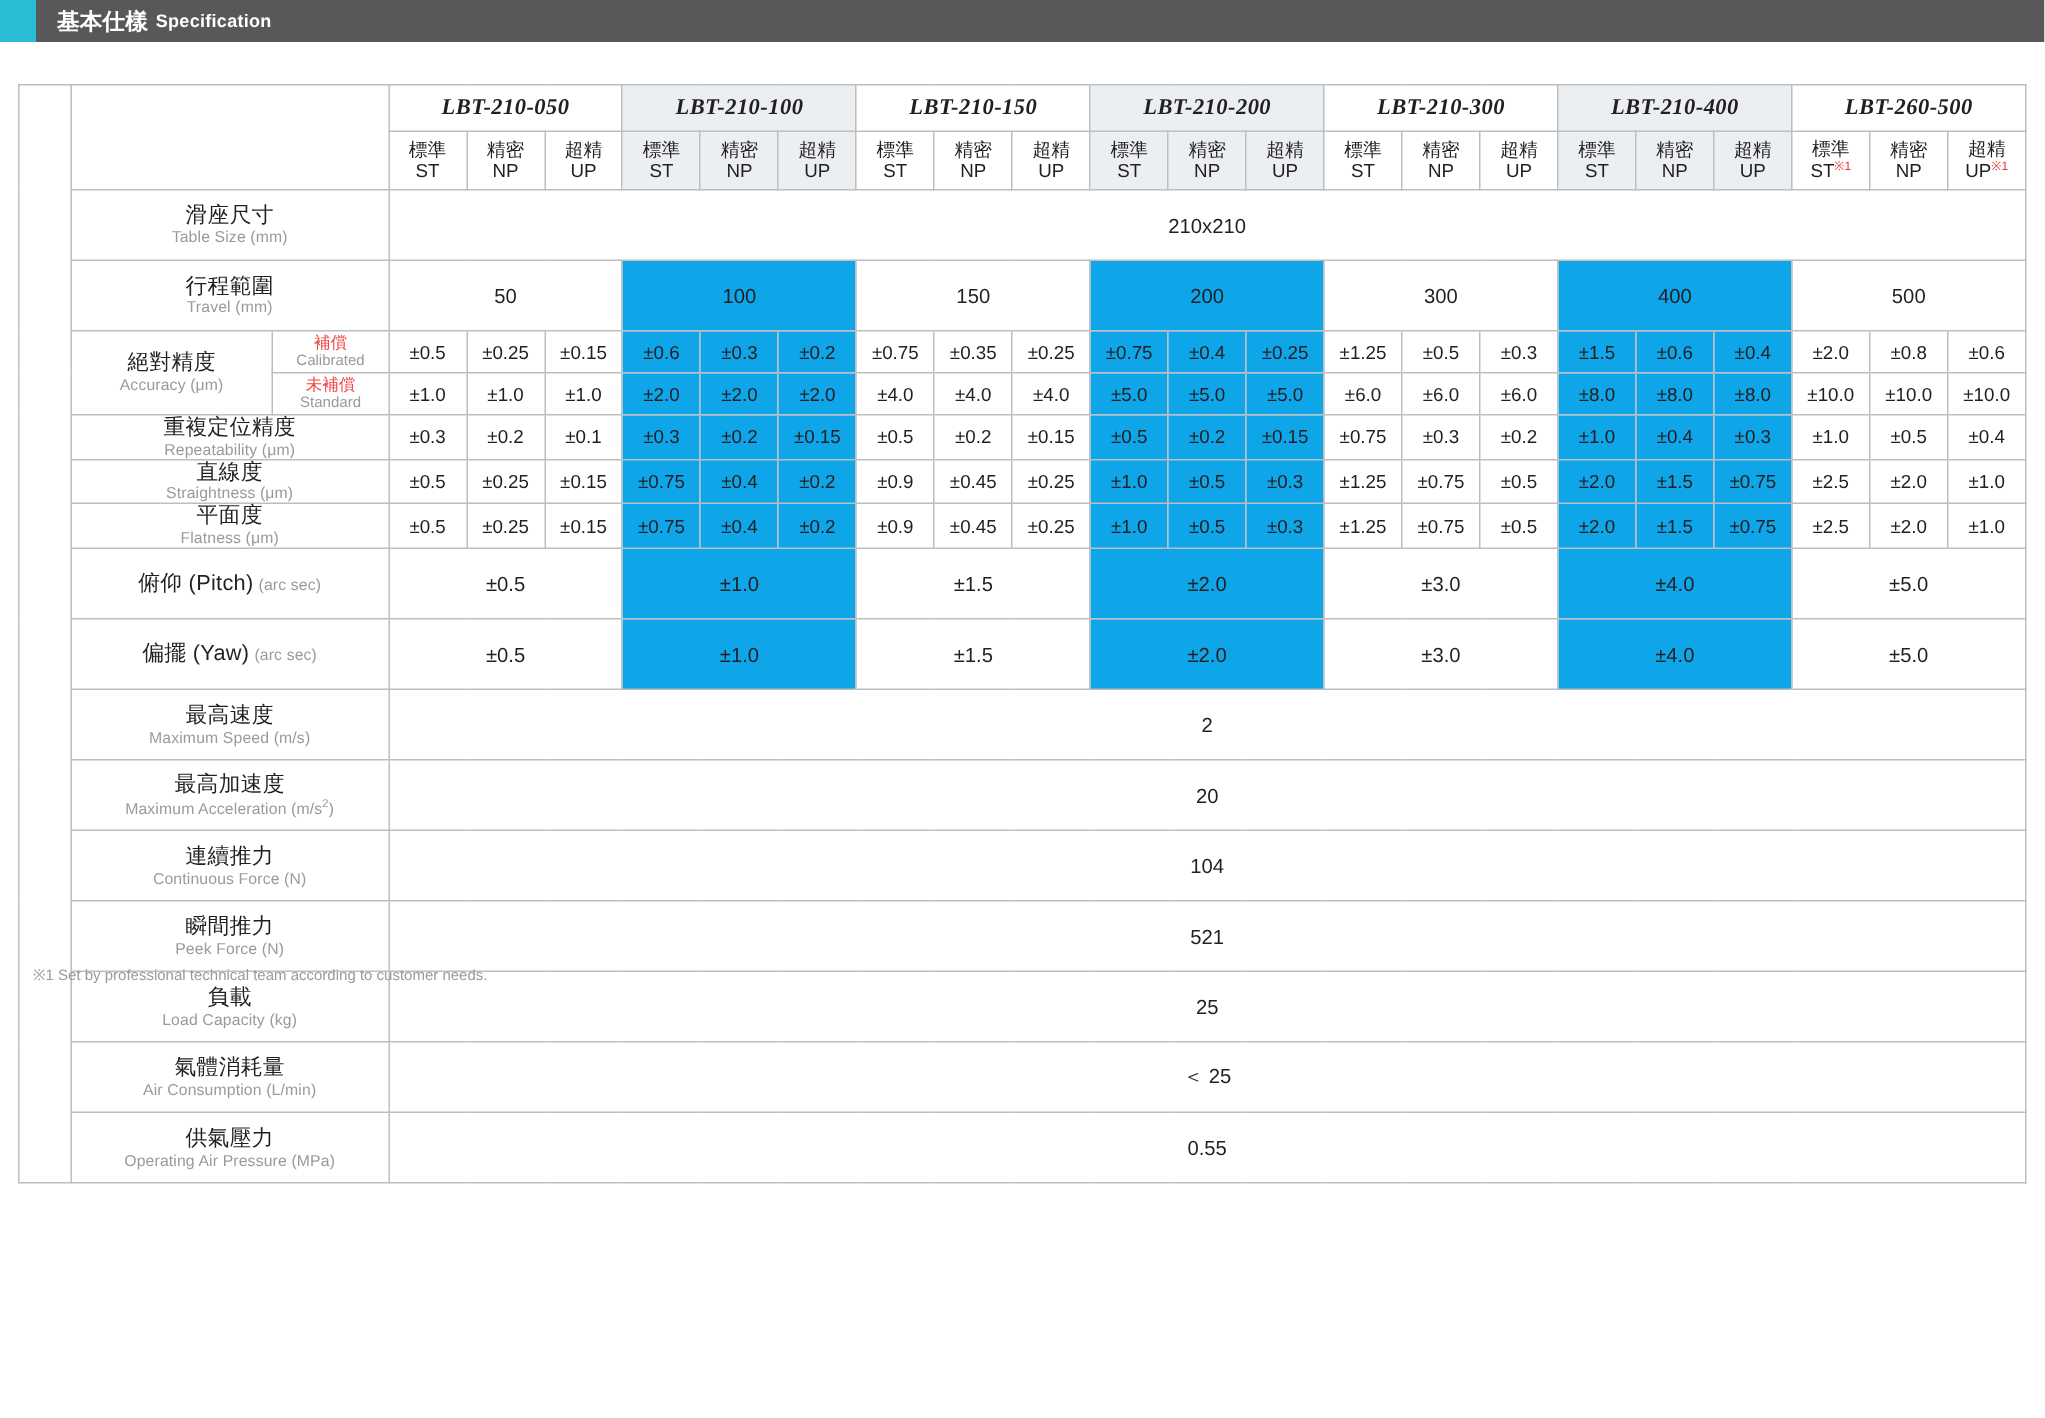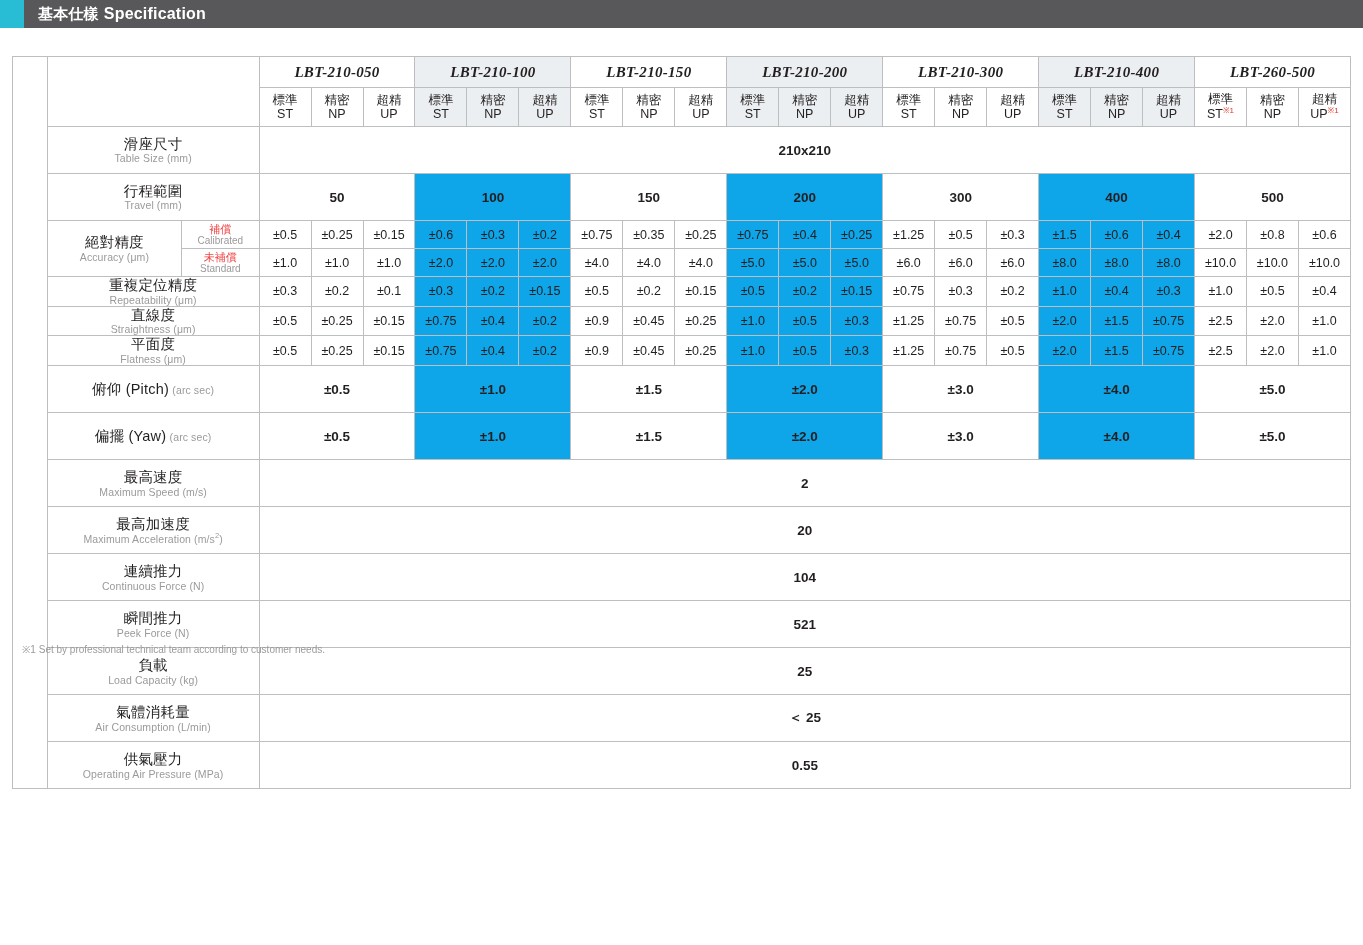--- a/index.html
+++ b/index.html
@@ -17,21 +17,21 @@
     display:flex;align-items:stretch;height:28px;margin:0 0 0 0;
   }
   .hdr-block{width:24px;background:#29bcd5;}
   .hdr-bar{
     flex:1;background:#58585a;color:#ffffff;
     display:flex;align-items:center;
     padding-left:14px;
     font-size:15px;font-weight:bold;
     letter-spacing:.2px;
   }
-  .hdr-bar .en{font-size:16px;margin-left:5px;font-weight:bold;}
+  .hdr-bar .en{font-size:12px;margin-left:5px;font-weight:bold;}
 
   
   .tbl-wrap{margin:28px 12px 0 12px;}
   table.spec{
     border-collapse:collapse;
     table-layout:fixed;
     width:1339px;
     font-size:12px;
   }
   table.spec td,table.spec th{
@@ -93,21 +93,21 @@
   .rl-en .sub{font-size:7.5px;vertical-align:super;}
 
   td.sublabel{
     width:76px;text-align:left;padding:3px 0 3px 8px;line-height:1.1;
   }
   .sl-cn{font-size:11px;color:#ef4444;}
   .sl-en{font-size:10px;color:#9a9a9c;}
 
   td.val{height:27px;font-size:12.5px;color:#231f20;}
   td.val.alt{background:#0ea5e9;}
-  td.wide{font-size:13.5px;font-weight:bold;}
+  td.wide{font-size:13.5px;}
   td.big{height:46px;font-size:13.5px;}
 
   
   .foot{
     position:absolute;left:14px;bottom:8px;
     display:flex;align-items:baseline;
   }
   .foot .cn{color:#e03a2f;font-size:14.5px;font-weight:bold;letter-spacing:.2px;}
   .foot .en{color:#9a9a9c;font-size:10px;margin-left:8px;}
 </style>

